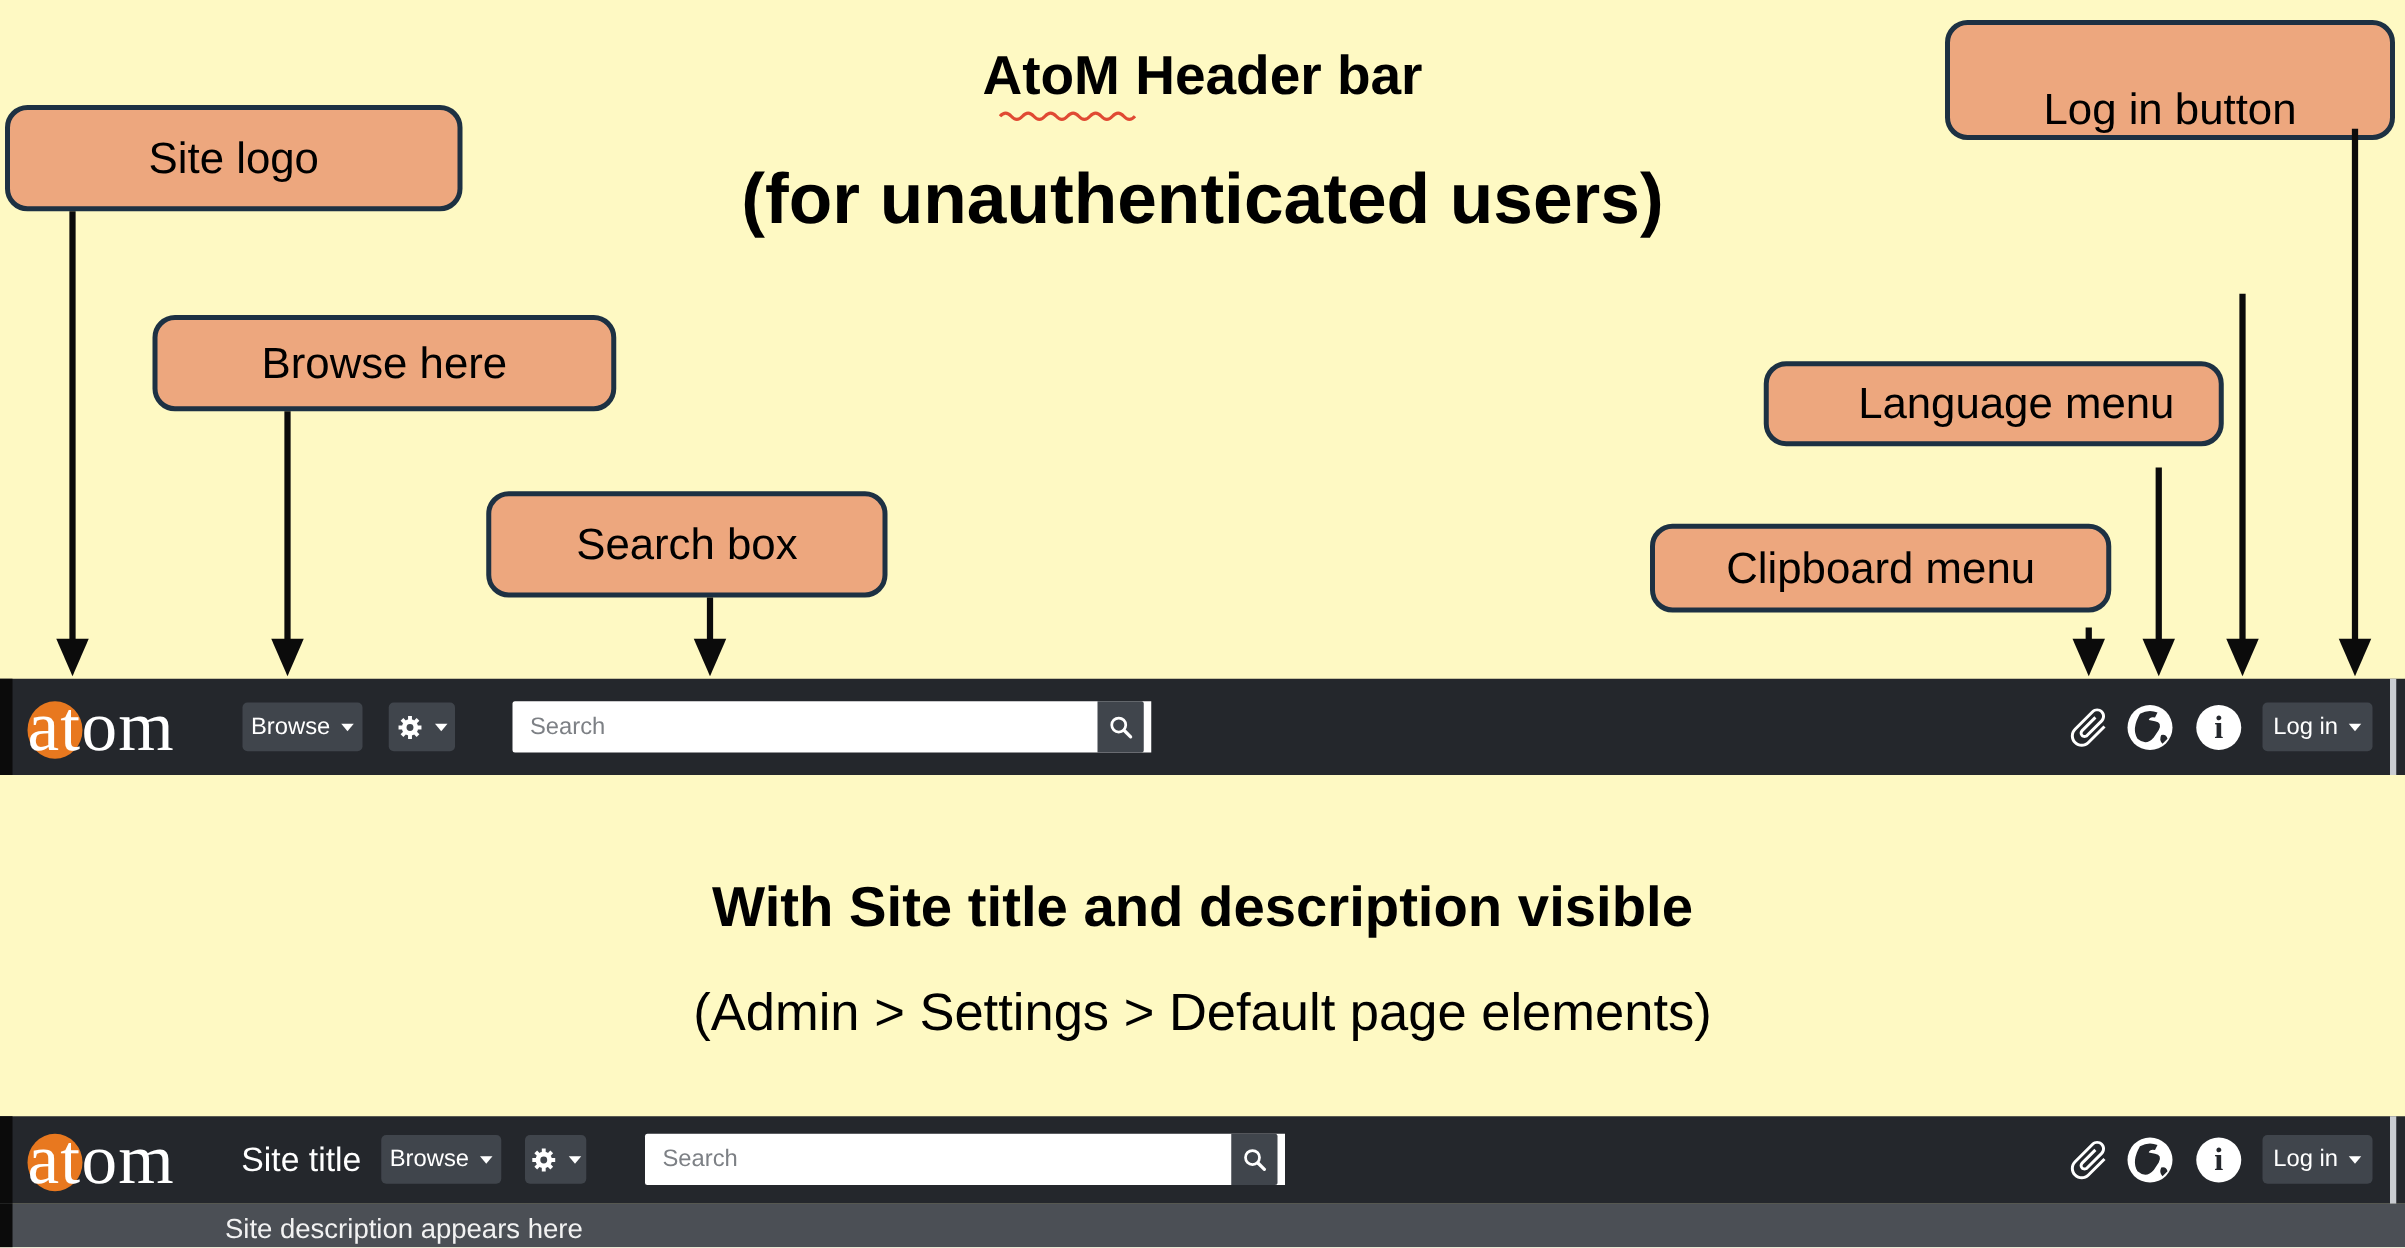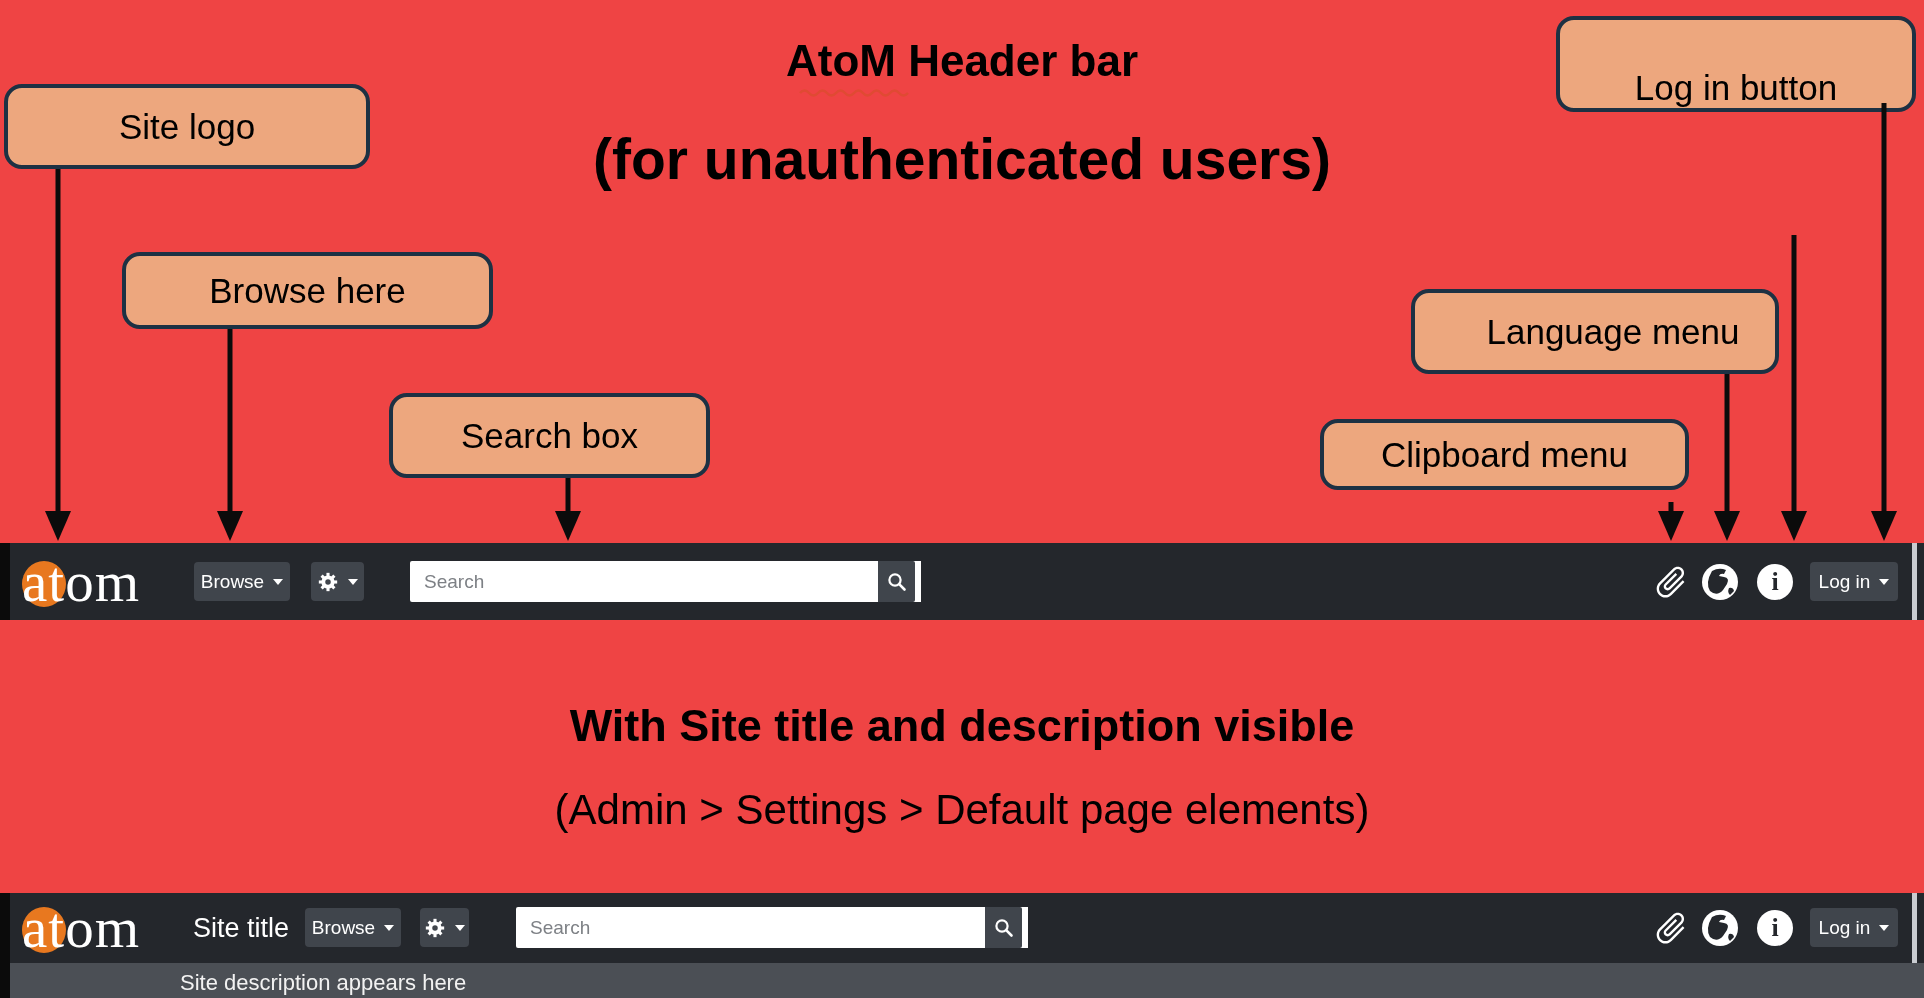--- a/index.html
+++ b/index.html
@@ -1,38 +1,38 @@
 <!DOCTYPE html>
 <html><head>
 <meta charset="utf-8">
 <style>
   * { margin:0; padding:0; box-sizing:border-box; }
   html,body { background:#ffffff; }
   body { font-family:"Liberation Sans", sans-serif; }
-  #stage { position:relative; width:1924px; height:998px; background:#ef4444; overflow:hidden; }
+  #stage { position:relative; width:1924px; height:998px; background:#fef9c3; overflow:hidden; }
 
   
   .big-title { position:absolute; left:0; width:100%; text-align:center;
                font-weight:bold; color:#000; }
   #main-title   { top:36px;  font-size:44px; }
   #main-sub     { top:126px; font-size:57px; }
   #section2-title { top:700px; font-size:45px; }
   #section2-sub   { top:786px; font-size:42px; font-weight:normal; }
   #squiggle { position:absolute; left:799px; top:88px; width:110px; height:10px; }
 
   
   .callout { position:absolute; background:#eda77e; border:4px solid #1d3143;
              border-radius:18px; display:flex; align-items:center; justify-content:center;
              font-size:35px; color:#000; }
   #co-site-logo      { left:4px;    top:84px;  width:366px; height:85px; }
   #co-browse-menu    { left:122px;  top:252px; width:371px; height:77px; }
   #co-search-box     { left:389px;  top:393px; width:321px; height:85px; }
   #co-log-in-button  { left:1556px; top:16px;  width:360px; height:96px;align-items:flex-end; }
   #co-quick-links    { left:1487px; top:151px; width:366px; height:84px; }
-  #co-language-menu  { left:1411px; top:289px; width:368px; height:85px;padding-left:36px; }
+  #co-language-menu  { left:1411px; top:289px; width:368px; height:68px;padding-left:36px; }
   #co-clipboard-menu { left:1320px; top:419px; width:369px; height:71px; }
 
   #arrow-layer { position:absolute; left:0; top:0; width:1924px; height:560px; pointer-events:none; }
 
   
   .bar { position:absolute; left:0; width:1924px; background:#24272c; }
   #bar1 { top:543px; height:77px; }
   #bar2 { top:893px; height:70px; }
   .edge-left  { position:absolute; left:0; top:0; width:10px; height:100%; background:#0b0b0b; }
   .edge-right { position:absolute; left:1912px; top:0; width:5px; height:100%; background:#c9ccd1; }

